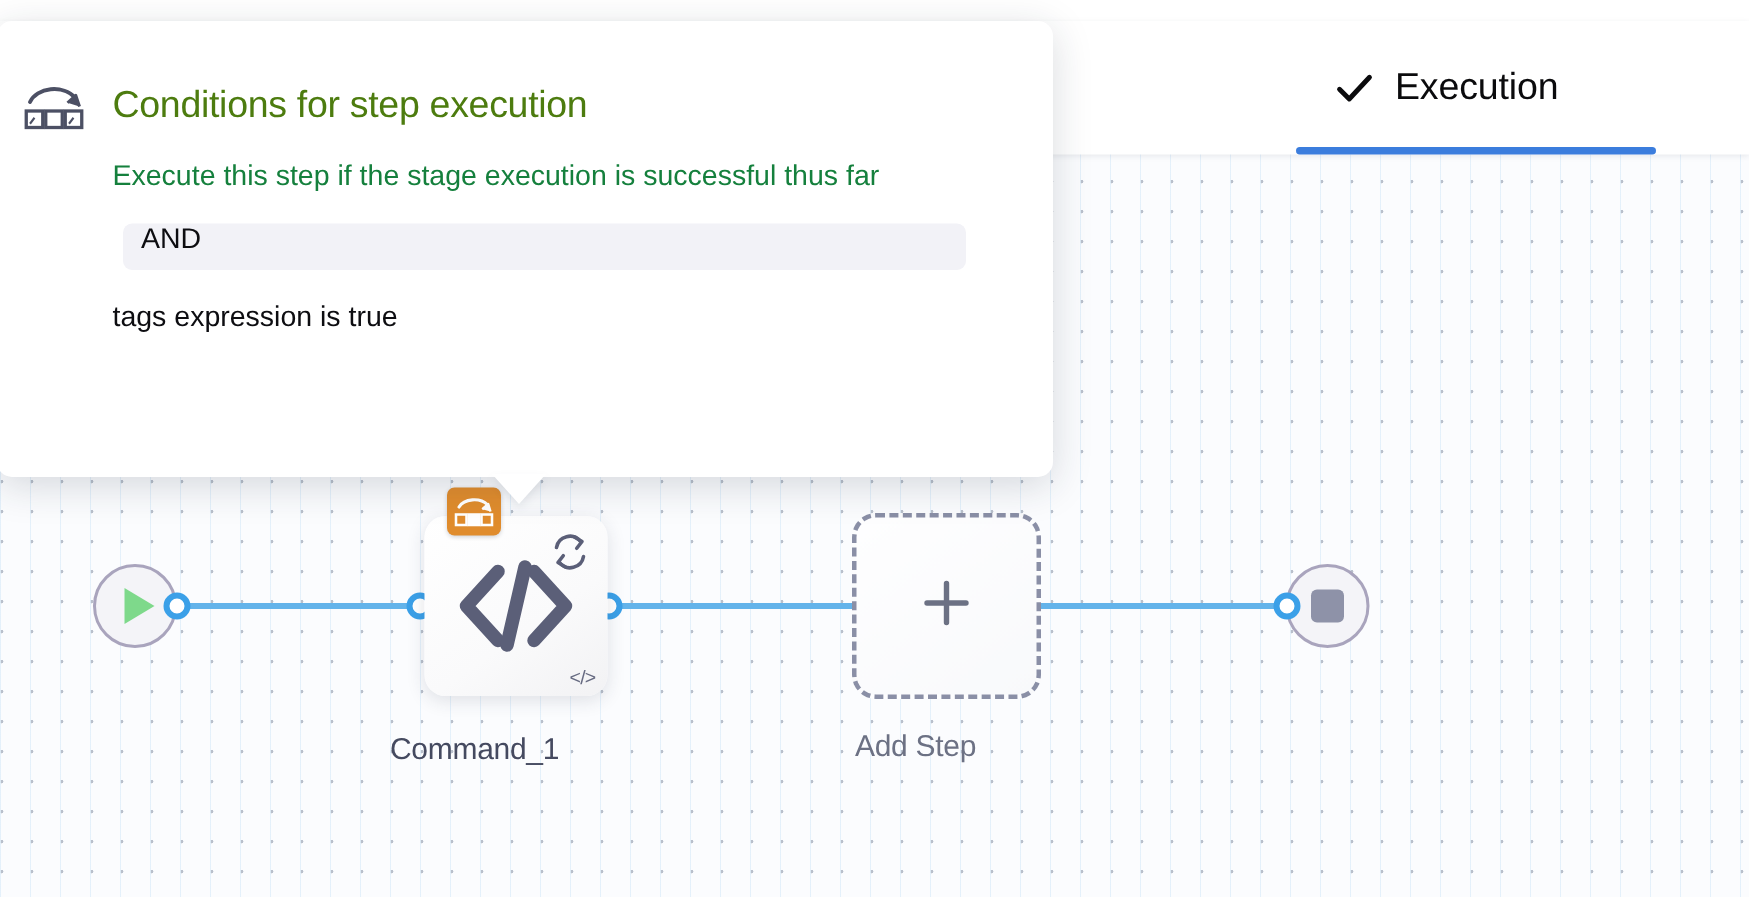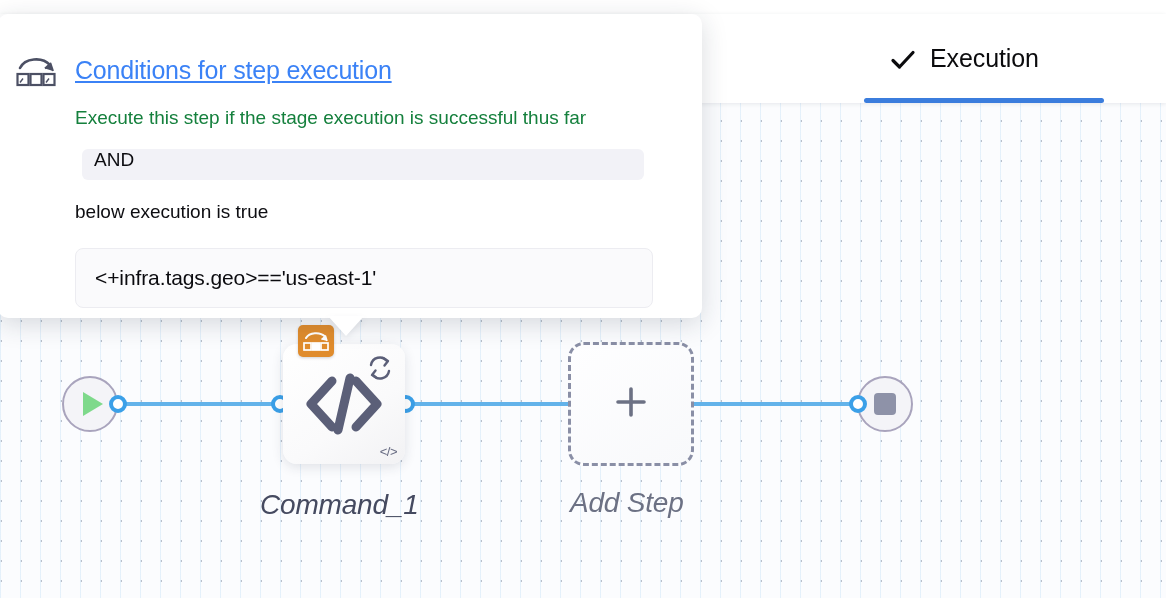--- a/index.html
+++ b/index.html
@@ -179,25 +179,24 @@
     background: #e08c2d;
     display: flex;
     align-items: center;
     justify-content: center;
     box-shadow: 0 1px 3px rgba(40,50,70,0.22);
     z-index: 4;
   }
 
   .node-label {
     position: absolute;
-    font-size: 28px;
+    font-size: 20px;
     color: #454a60;
     letter-spacing: -0.2px;
     white-space: nowrap;
-    font-style: italic;
   }
   .label-command { left: 260px; top: 489px; }
   .label-addstep { left: 570px; top: 487px; color: #6c7184; }
 
   
   .add-step {
     position: absolute;
     left: 568px;
     top: 342px;
     width: 126px;
@@ -242,23 +241,22 @@
     top: 38px;
     width: 44px;
     height: 40px;
     color: #4c5064;
   }
   .popover-title {
     position: absolute;
     left: 77px;
     top: 42px;
     font-size: 25px;
-    color: #3b82f6;
+    color: #4d7c0f;
     letter-spacing: -0.2px;
-    text-decoration: underline;
   }
   .popover-sub {
     position: absolute;
     left: 77px;
     top: 93px;
     font-size: 19px;
     color: #15803d;
   }
   .and-field {
     position: absolute;
@@ -394,20 +392,17 @@
     </span>
 
     <div class="popover-title">Conditions for step execution</div>
 
     <div class="popover-sub">Execute this step if the stage execution is successful thus far</div>
 
     <div class="and-field">
       <span>AND</span>
     </div>
 
-    <div class="popover-sub2">below execution is true</div>
-
-    <div class="expr-field">
-      <span>&lt;+infra.tags.geo&gt;=='us-east-1'</span>
-    </div>
+    <div class="popover-sub2">tags expression is true</div>
+
   </div>
 
 </div>
 
 </body></html>

